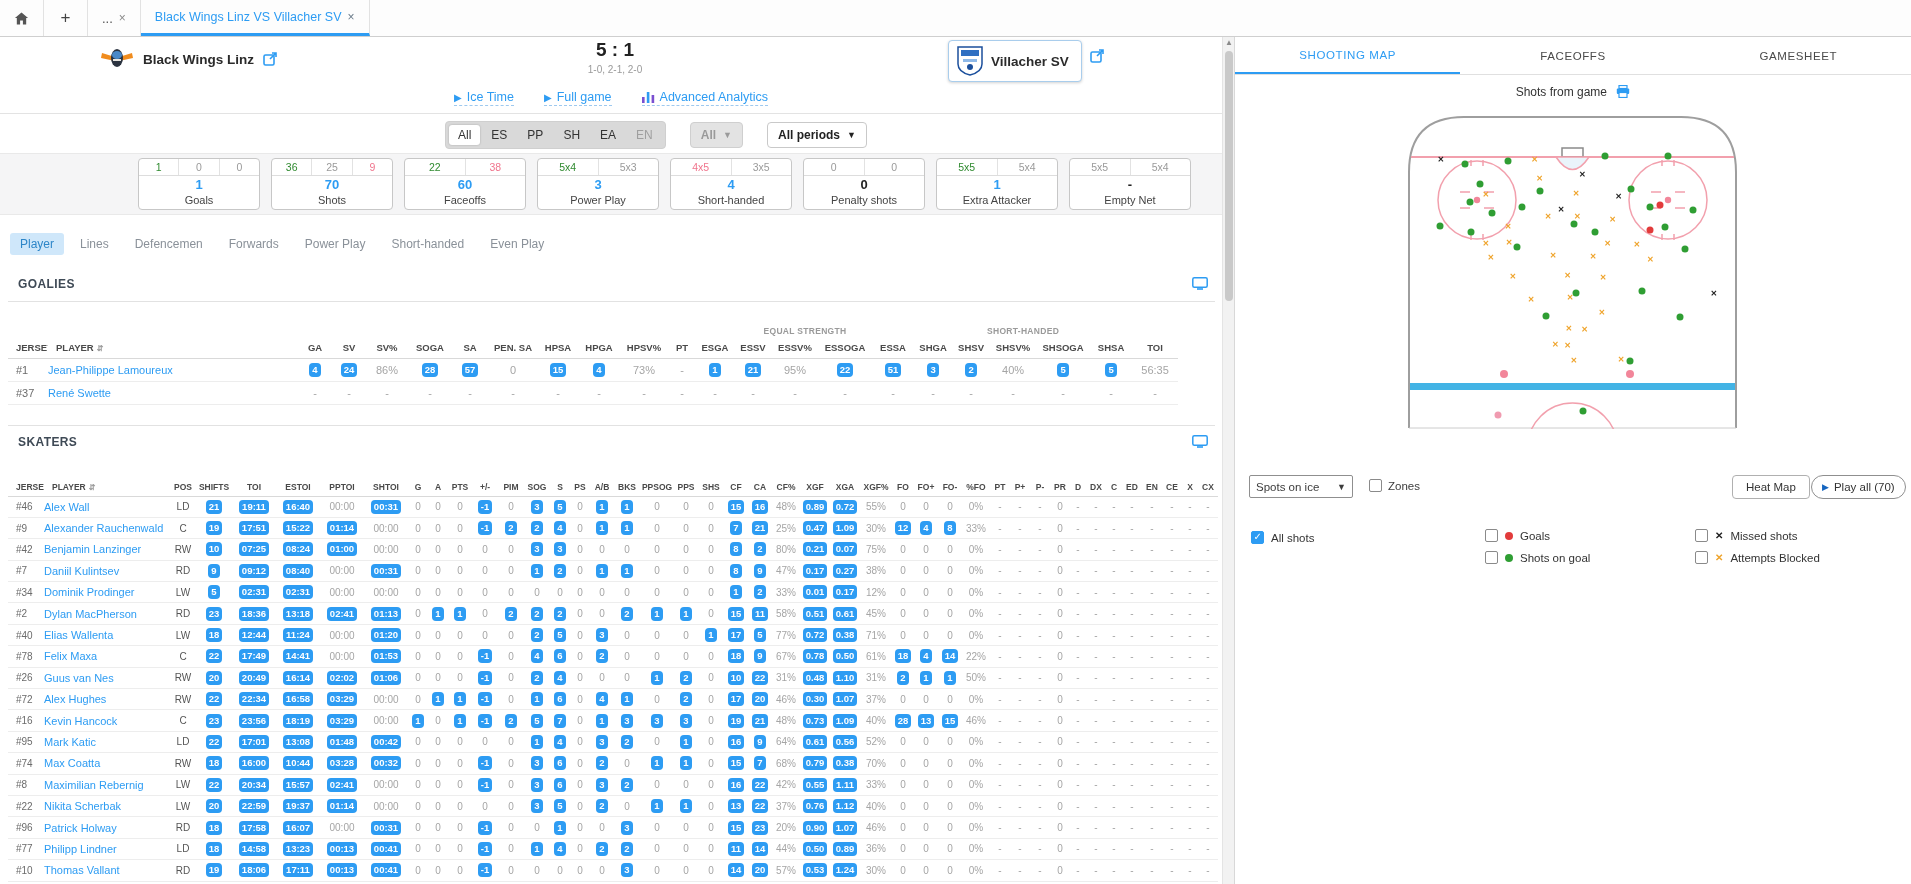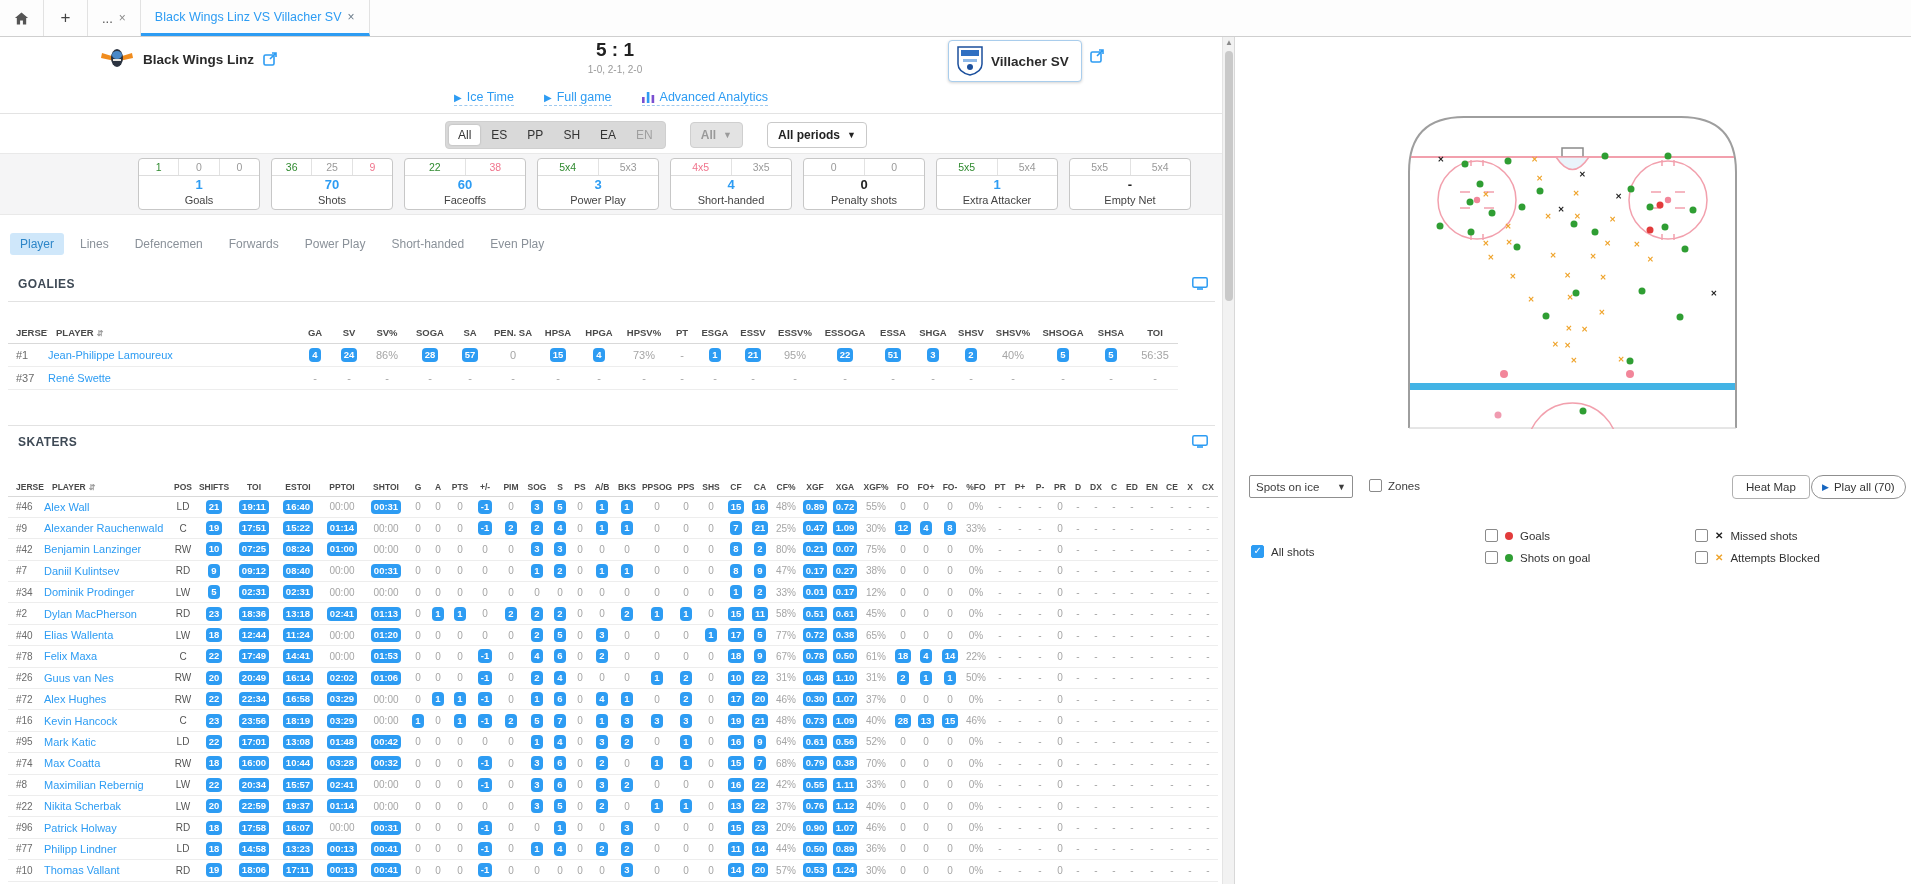--- a/index.html
+++ b/index.html
@@ -343,20 +343,26 @@
           <col style="width: 54px;">
           <col style="width: 42px;">
           <col style="width: 38px;">
           <col style="width: 38px;">
           <col style="width: 46px;">
           <col style="width: 54px;">
           <col style="width: 42px;">
           <col style="width: 46px;">
         </colgroup>
         <thead>
+          <tr class="grp-row">
+            <td colspan="12"></td>
+            <td colspan="5">EQUAL STRENGTH</td>
+            <td colspan="5">SHORT-HANDED</td>
+            <td colspan="1"></td>
+          </tr>
           <tr class="cols-row">
             <th class="th-left">JERSEY</th>
             <th class="th-left">PLAYER<span class="sort-ic">⇵</span></th>
             <th>GA</th>
             <th>SV</th>
             <th>SV%</th>
             <th>SOGA</th>
             <th>SA</th>
             <th>PEN. SA</th>
             <th>HPSA</th>
@@ -820,21 +826,21 @@
             <td><span class="badge">3</span></td>
             <td><span class="dim">0</span></td>
             <td><span class="dim">0</span></td>
             <td><span class="dim">0</span></td>
             <td><span class="badge">1</span></td>
             <td><span class="badge">17</span></td>
             <td><span class="badge">5</span></td>
             <td><span class="dim">77%</span></td>
             <td><span class="badge">0.72</span></td>
             <td><span class="badge">0.38</span></td>
-            <td><span class="dim">65%</span></td>
+            <td><span class="dim">71%</span></td>
             <td><span class="dim">0</span></td>
             <td><span class="dim">0</span></td>
             <td><span class="dim">0</span></td>
             <td><span class="dim">0%</span></td>
             <td><span class="dim">-</span></td>
             <td><span class="dim">-</span></td>
             <td><span class="dim">-</span></td>
             <td><span class="dim">0</span></td>
             <td><span class="dim">-</span></td>
             <td><span class="dim">-</span></td>
@@ -1343,21 +1349,34 @@
         </tbody>
       </table>
 
     <div class="scrollbar">
       <div class="scroll-up">▲</div>
       <div class="scroll-thumb"></div>
     </div>
   </div>
 
   <div class="right-panel">
-
+    <div class="rtabs" id="rightTabs">
+        <div class="rtab active">SHOOTING MAP</div>
+        <div class="rtab">FACEOFFS</div>
+        <div class="rtab">GAMESHEET</div>
+      </div>
+
+    <div class="map-title">
+      <span>Shots from game</span>
+      <svg class="pr-ic" width="14" height="13" viewBox="0 0 14 13">
+        <rect x="3" y="0.5" width="8" height="3" fill="none" stroke="#2d9cf3" stroke-width="1.2"></rect>
+        <rect x="0.8" y="3.5" width="12.4" height="5.5" rx="1" fill="#2d9cf3"></rect>
+        <rect x="3" y="7.5" width="8" height="5" fill="#fff" stroke="#2d9cf3" stroke-width="1.2"></rect>
+      </svg>
+    </div>
 
     <div class="rink">
       <svg class="rinklines" width="329" height="313" viewBox="0 0 329 313">
         <path d="M1 312 L1 56 Q1 1 56 1 L273 1 Q328 1 328 56 L328 312" fill="#ffffff" stroke="#9e9e9e" stroke-width="2"></path>
         <line x1="1" y1="312" x2="328" y2="312" stroke="#cccccc" stroke-width="1"></line>
         <line x1="3" y1="41" x2="326" y2="41" stroke="#f2a0ad" stroke-width="2"></line>
         <rect x="154" y="32" width="21" height="9" fill="none" stroke="#8a8a8a" stroke-width="1.5"></rect>
         <path d="M148 41 Q164.5 66 181 41 Z" fill="#eaf4fb" stroke="#f2a0ad" stroke-width="1.5"></path>
         <circle cx="69" cy="84" r="39" fill="none" stroke="#f2a0ad" stroke-width="1.5"></circle>
         <circle cx="69" cy="84" r="3.2" fill="#f2869a"></circle>
@@ -1447,21 +1466,21 @@
       <div class="btn btn-heat">
         <span>Heat Map</span>
       </div>
       <div class="btn btn-play">
         <span class="play-ic">▶</span>
         <span>Play all (70)</span>
       </div>
     </div>
 
     <div class="legend">
-      <div class="leg-item" style="left:16px; top:18px">
+      <div class="leg-item" style="left:16px; top:4px">
         <span class="cb checked"></span>
         <span>All shots</span>
       </div>
       <div class="leg-item" style="left:250px; top:2px">
         <span class="cb"></span>
         <span class="leg-dot" style="background:#e23b3b"></span>
         <span>Goals</span>
       </div>
       <div class="leg-item" style="left:250px; top:24px">
         <span class="cb"></span>

